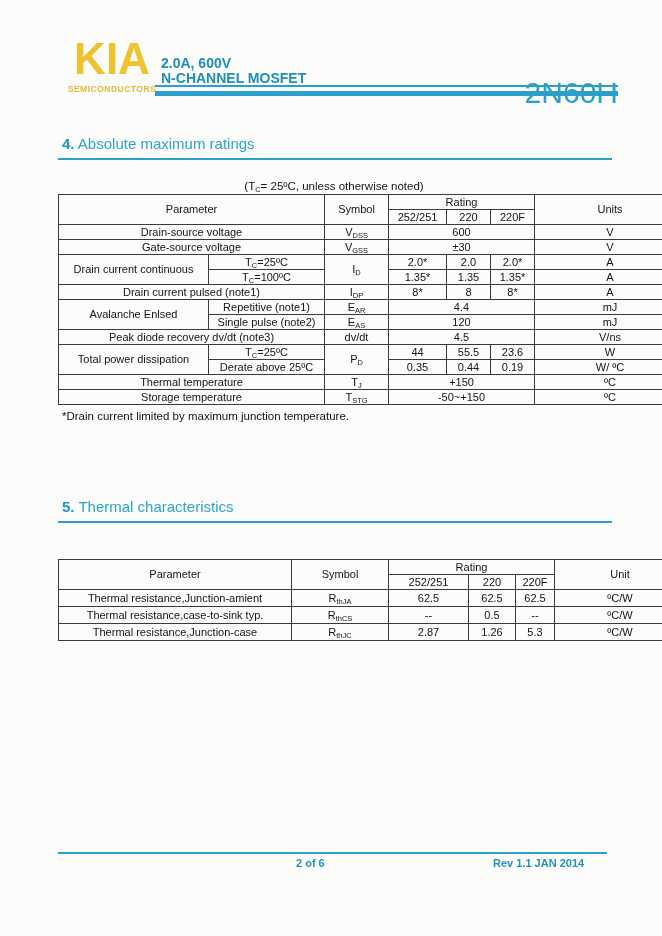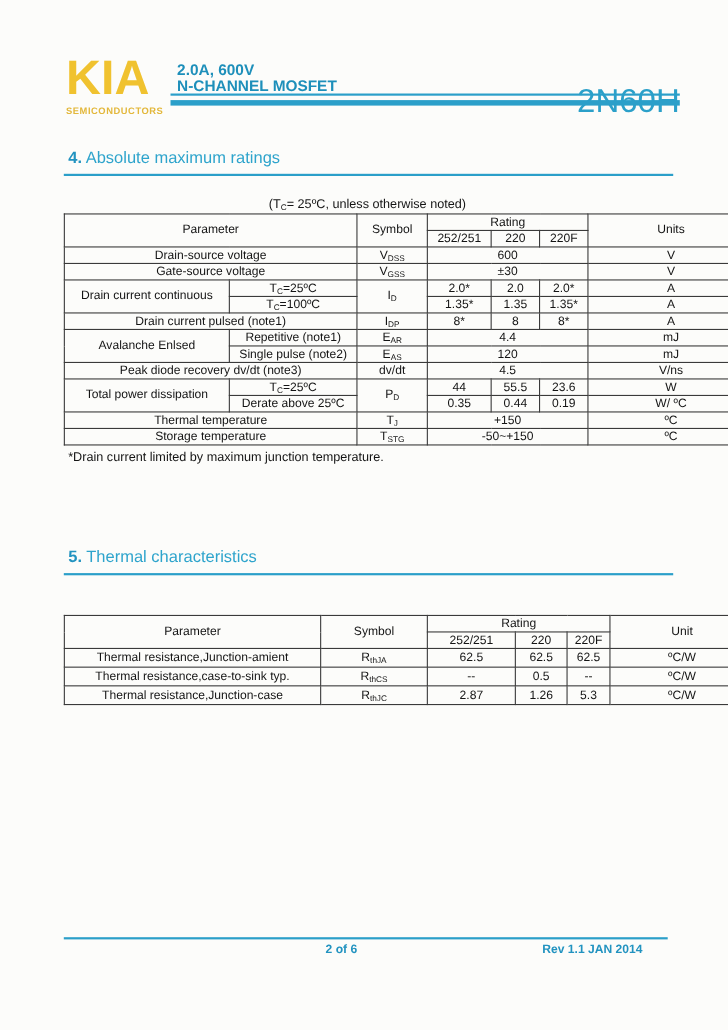--- a/index.html
+++ b/index.html
@@ -3,21 +3,21 @@
 <meta charset="utf-8">
 <style>
   html,body { margin:0; padding:0; background:#e9e9e9; }
   .page {
     position:relative; width:662px; height:936px; margin:0 auto;
     background:#fcfcfa; font-family:"Liberation Sans", sans-serif; color:#141414;
     overflow:hidden;
   }
 
   
-  .logo { position:absolute; left:60px; top:48px; width:104px; text-align:left; }
+  .logo { position:absolute; left:60px; top:36px; width:104px; text-align:center; }
   .logo-text { font-size:44px; font-weight:bold; color:#f0c22f; line-height:46px; }
   .logo-sub  { font-size:8.5px; font-weight:bold; color:#e3b83c; letter-spacing:.5px; margin-top:2px; }
   .prod-info { position:absolute; left:161px; top:56px; color:#1d8fba; font-weight:bold;
                font-size:14px; line-height:15px; }
   .part-no   { position:absolute; right:44px; top:40px; font-size:30px; color:#2ba0c9;margin-top:36px; }
   .hr-thin   { position:absolute; left:155px; right:44px; top:85px; height:2px; background:#2b9fc9; }
   .hr-thick  { position:absolute; left:155px; right:44px; top:91px; height:5px; background:#2b9fc9; }
 
   
   .sec  { position:absolute; left:58px; width:554px; }

